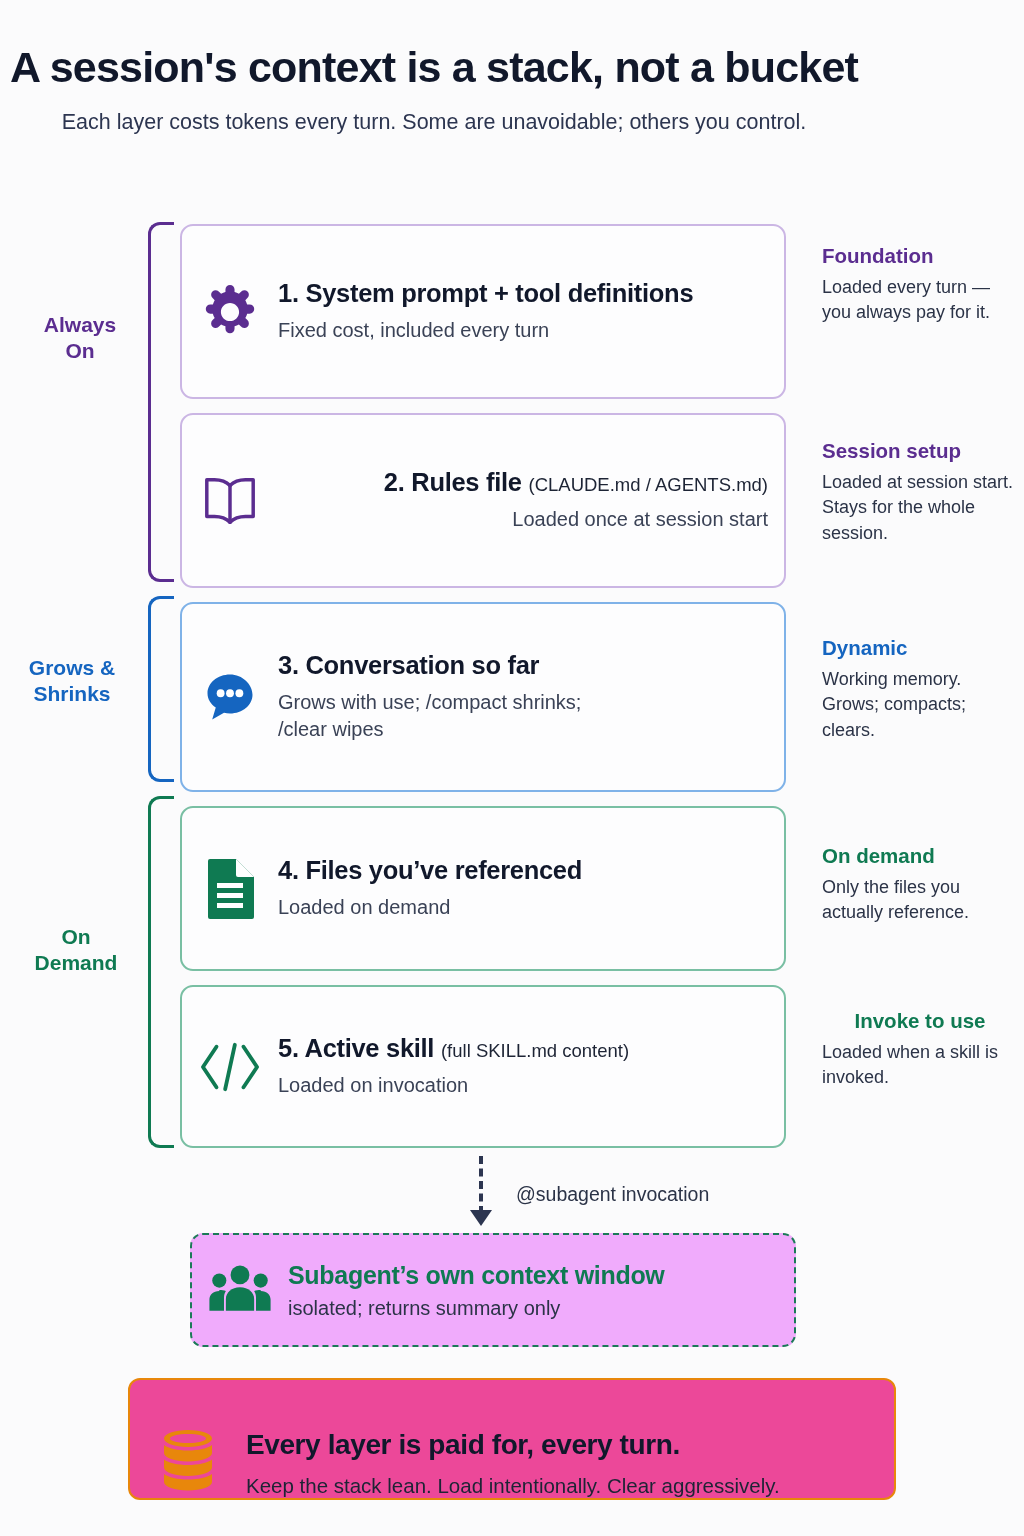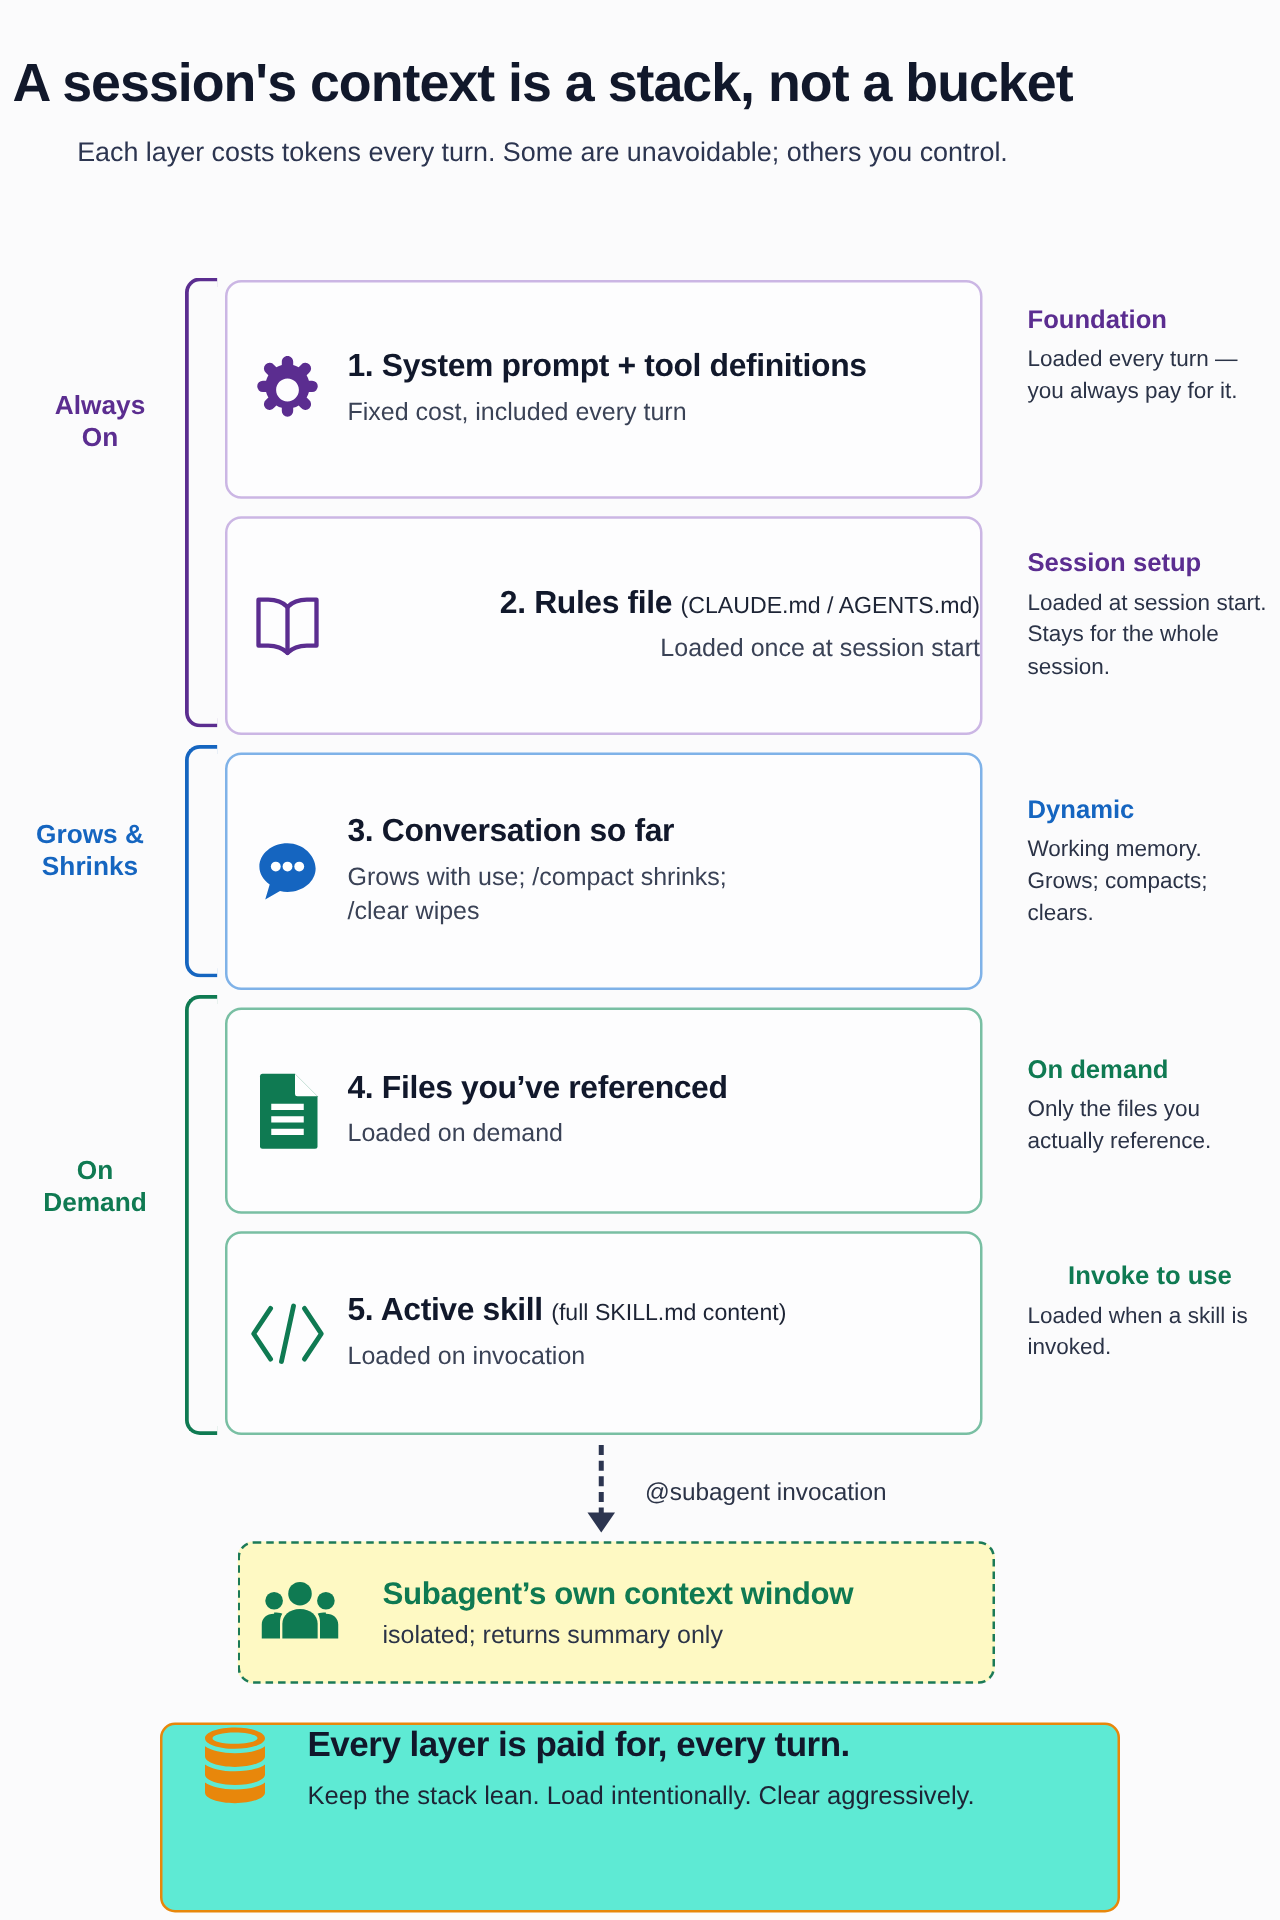--- a/index.html
+++ b/index.html
@@ -81,20 +81,21 @@
   }
   .card-icon {
     width: 96px;
     min-width: 96px;
     display: flex;
     align-items: center;
     justify-content: center;
   }
   .card-body {
     flex: 1;
+    padding-right: 16px;
   }
   .card-title {
     font-size: 25.5px;
     font-weight: bold;
     color: #11182b;
     letter-spacing: -0.3px;
     line-height: 1.15;
   }
   .card-title .sub {
     font-size: 18.5px;
@@ -163,50 +164,49 @@
   }
   #subagent-box {
     position: absolute;
     left: 190px;
     top: 1233px;
     width: 606px;
     height: 114px;
     box-sizing: border-box;
     border: 2.5px dashed #1b7a57;
     border-radius: 13px;
-    background: #fef9c3;
+    background: #f0abfc;
     display: flex;
     align-items: center;
-    gap: 18px;
   }
   #subagent-title {
     font-size: 25px;
     font-weight: bold;
     color: #0f7a52;
     letter-spacing: -0.3px;
   }
   #subagent-desc {
     font-size: 20px;
     color: #2b3347;
     margin-top: 7px;
   }
 
   
   #footer-banner {
     position: absolute;
     left: 128px;
     top: 1378px;
     width: 768px;
-    height: 152px;
+    height: 122px;
     box-sizing: border-box;
     border: 2px solid #e8870b;
     border-radius: 12px;
-    background: #5eead4;
+    background: #ec4899;
     display: flex;
-    align-items: flex-start;
+    align-items: flex-end;
   }
   #footer-icon-wrap {
     width: 116px;
     min-width: 116px;
     display: flex;
     align-items: center;
     justify-content: center;
   }
   #footer-title {
     font-size: 28px;

